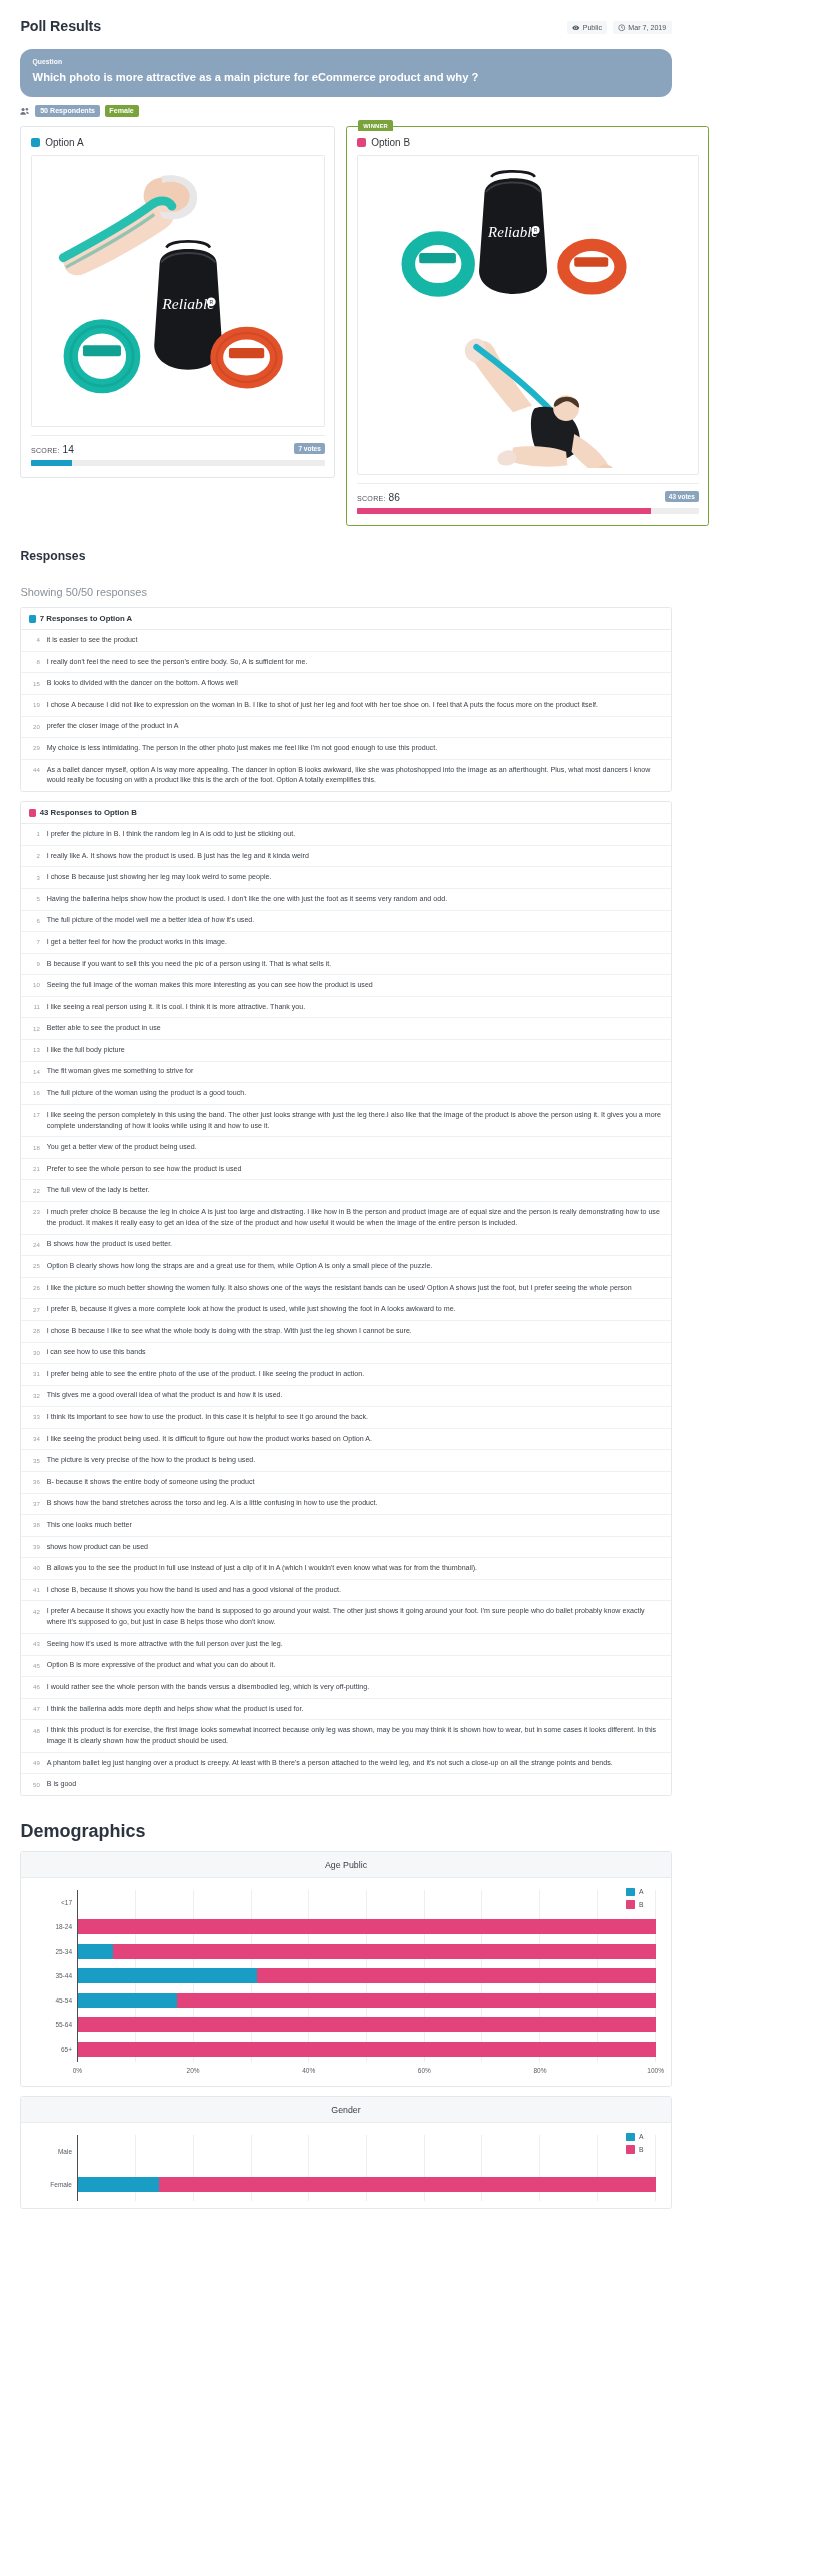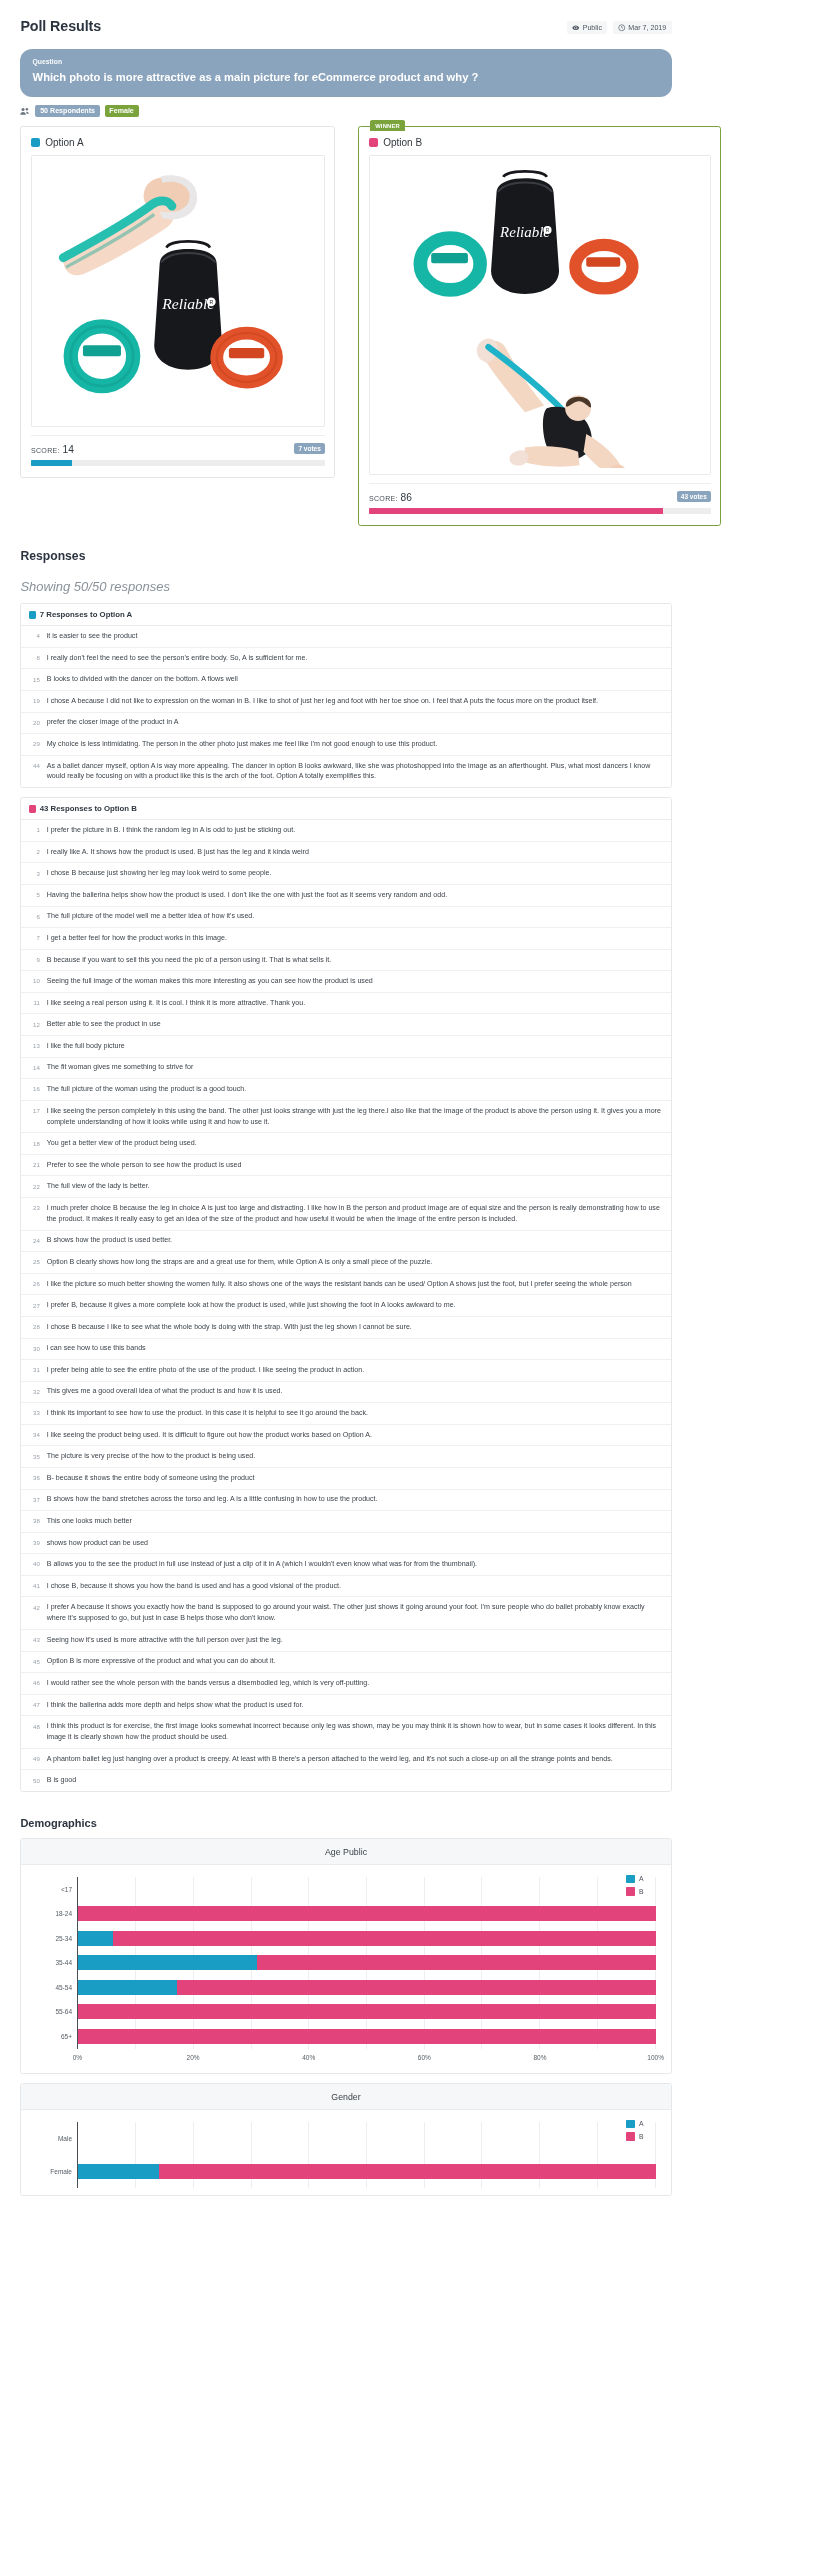--- a/index.html
+++ b/index.html
@@ -33,21 +33,21 @@
   .question-text { font-size:11.2px; font-weight:bold; line-height:1.3; }
 
   
   .resp-row { display:flex; align-items:center; gap:4.8px; margin-top:8.2px; }
   .resp-icon { color:#6b7480; display:flex; }
   .tag { font-size:7.1px; font-weight:bold; color:#fff; padding:2px 4.8px; border-radius:2px; }
   .tag-count { background:#8ba4bd; }
   .tag-gender { background:#7aa33c; }
 
   
-  .options { display:flex; gap:23px; margin-top:9.5px; align-items:flex-start; }
+  .options { display:flex; gap:11px; margin-top:9.5px; align-items:flex-start; }
   .option-card {
     flex:1; background:#ffffff; border:0.7px solid #e3e6e8; border-radius:2.7px;
     padding:9.5px 9.5px 11px 9.5px; position:relative;
   }
   .option-card.winner { border:1.4px solid #7aa33c; }
   .winner-badge {
     position:absolute; top:-7.5px; left:11px;
     background:#7aa33c; color:#fff; font-size:5.8px; font-weight:bold;
     padding:2.7px 4.8px; border-radius:2px 2px 0 0; letter-spacing:0.2px;
   }
@@ -64,32 +64,32 @@
   .score-sep { border-top:0.7px solid #ededed; margin:8.2px 0 6.8px 0; }
   .score-line { display:flex; align-items:center; justify-content:space-between; }
   .score-lbl { font-size:7.1px; color:#4b5158; letter-spacing:0.3px; }
   .score-val { font-size:10.2px; color:#2f3640; margin-left:2.7px; }
   .votes-pill { background:#8ba4bd; color:#fff; font-size:6.5px; font-weight:bold; padding:2px 4.1px; border-radius:2px; }
   .score-track { margin-top:5.4px; height:6.1px; background:#ededed; border-radius:0.7px; overflow:hidden; }
   .score-fill { height:100%; }
 
   
   .section-title { font-size:12.2px; font-weight:bold; margin:23px 0 0 0; color:#2c3440; }
-  .section-sub { font-size:13px; color:#8a9199; margin-top:16px;font-style:italic; }
+  .section-sub { font-size:11px; color:#8a9199; margin-top:23px; }
   .resp-block { border:0.7px solid #e5e8ea; border-radius:2.7px; margin-top:8.8px; background:#fff; }
   .resp-head { display:flex; align-items:center; gap:4.1px; padding:6.1px 7.5px; border-bottom:0.7px solid #e9ebed; }
   .resp-head .swatch { width:6.8px; height:8.2px; border-radius:1.4px; }
   .resp-head-text { font-size:7.8px; font-weight:bold; color:#2f3640; }
   .resp-item { display:flex; gap:6.8px; padding:4.8px 7.5px; border-bottom:0.7px solid #eef0f1; }
   .resp-item:last-child { border-bottom:none; }
   .resp-num { width:11px; min-width:11px; text-align:right; font-size:6.1px; color:#9aa1a8; padding-top:1.4px; }
   .resp-text { font-size:7.1px; line-height:1.55; color:#3c434a; }
 
   
-  .demo-title { font-size:11px; font-weight:bold; margin:24.5px 0 0 0; color:#2c3440; }
+  .demo-title { font-size:18px; font-weight:bold; margin:24.5px 0 0 0; color:#2c3440; }
   .chart-card { border:0.7px solid #e5e8ea; border-radius:2.7px; margin-top:9.5px; background:#fff; }
   .chart-head { background:#f6f7f8; border-bottom:0.7px solid #e9ebed; text-align:center; padding:7.5px; font-size:8.8px; color:#3a4149; }
   .chart-body { padding:12.2px 15px 6.8px 15px; position:relative; }
   .legend { position:absolute; right:27px; top:9.5px; }
   .legend-row { display:flex; align-items:center; gap:4.1px; margin-bottom:3.4px; }
   .legend-box { width:8.8px; height:8.8px; border-radius:0.7px; }
   .legend-lbl { font-size:6.8px; color:#4b5158; }
   .plot { display:flex; }
   .y-axis { width:41px; }
   .y-tick { font-size:6.5px; color:#555c63; text-align:right; padding-right:5.4px; display:flex; align-items:center; justify-content:flex-end; }

